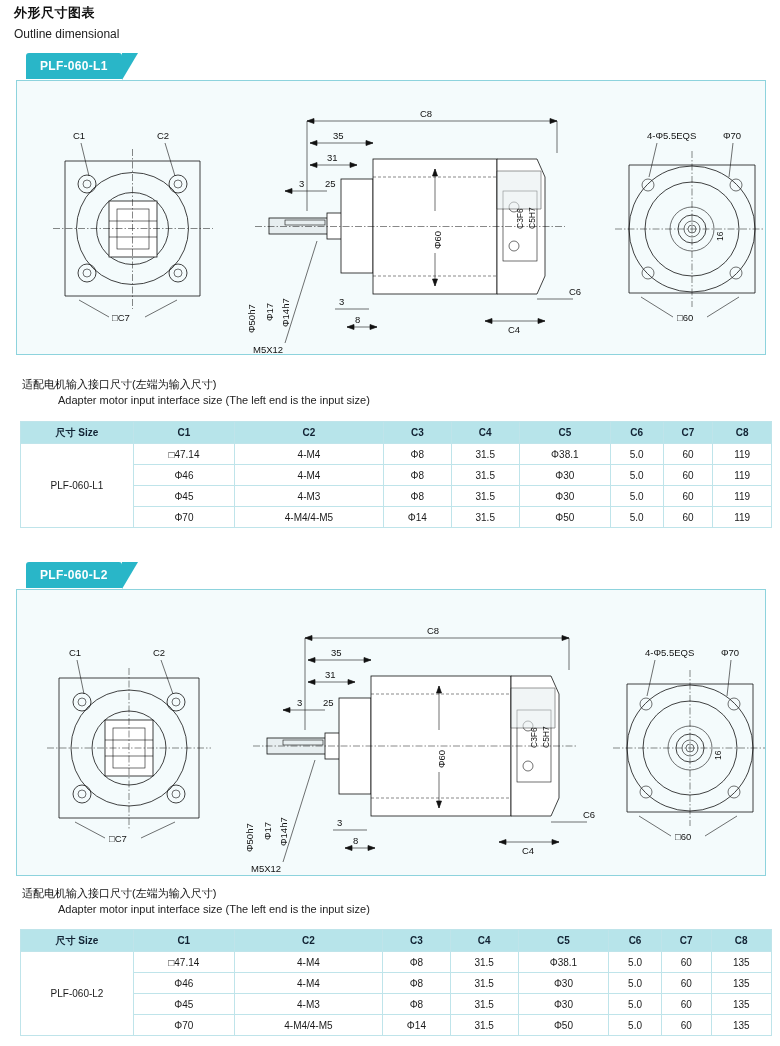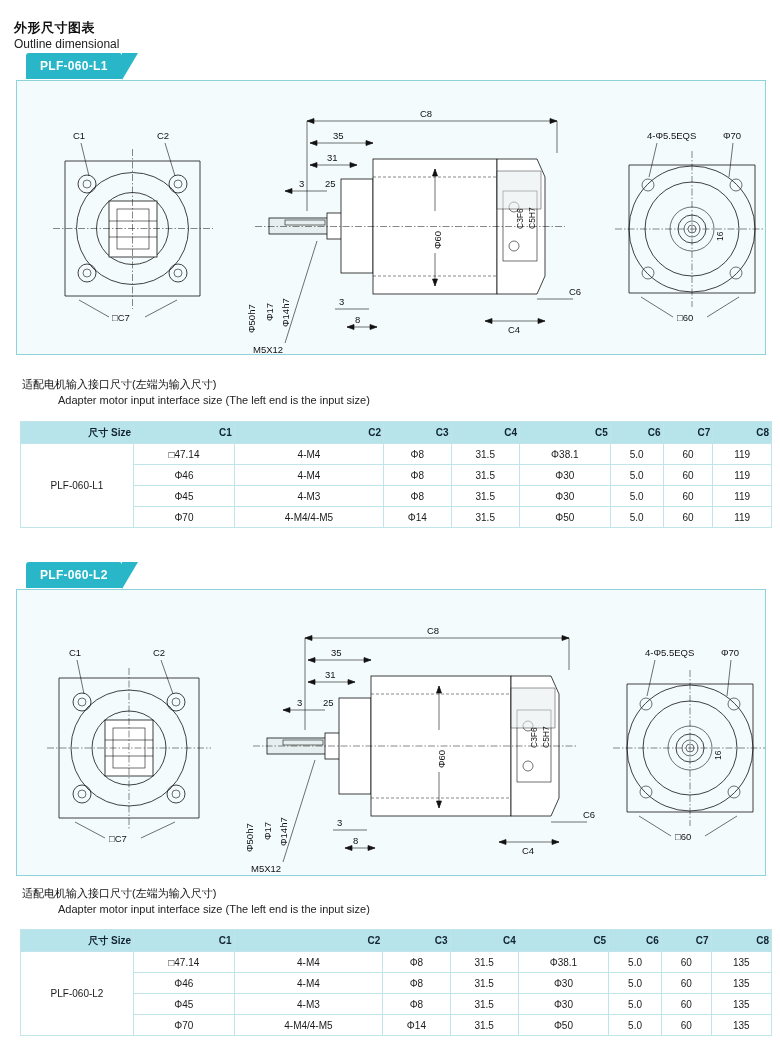--- a/index.html
+++ b/index.html
@@ -7,23 +7,23 @@
     width:780px;height:1046px;
     background:#ffffff;
     font-family:"Liberation Sans", sans-serif;
     color:#1a1a1a;
     position:relative;
     overflow:hidden;
   }
   .page{position:relative;width:780px;height:1046px;}
 
   
-  .hdr{position:absolute;left:14px;top:19px;}
+  .hdr{position:absolute;left:14px;top:4px;}
   .hdr .cn{font-size:13px;font-weight:bold;color:#111;letter-spacing:.5px;}
-  .hdr .en{font-size:12px;color:#222;}
+  .hdr .en{font-size:12px;color:#222;margin-top:5px;}
 
   
   .tab{
     position:absolute;
     background:#29b6c8;
     color:#fff;
     font-size:12px;font-weight:bold;
     padding:6px 14px 6px 14px;
     border-radius:3px 3px 0 0;
     letter-spacing:.3px;
@@ -59,21 +59,20 @@
     text-align:center;
     height:20px;
     padding:0 2px;
     background:#ffffff;
   }
   table.dim th{
     background:#b7e4ea;
     font-weight:bold;
     color:#123;
     height:21px;
-    text-align:right;
   }
   table.dim th.first{background:#b7e4ea;}
   td.model{
     width:108px;
     background:#ffffff;
     font-size:10px;
   }
   th.first{width:108px;}
 
   

